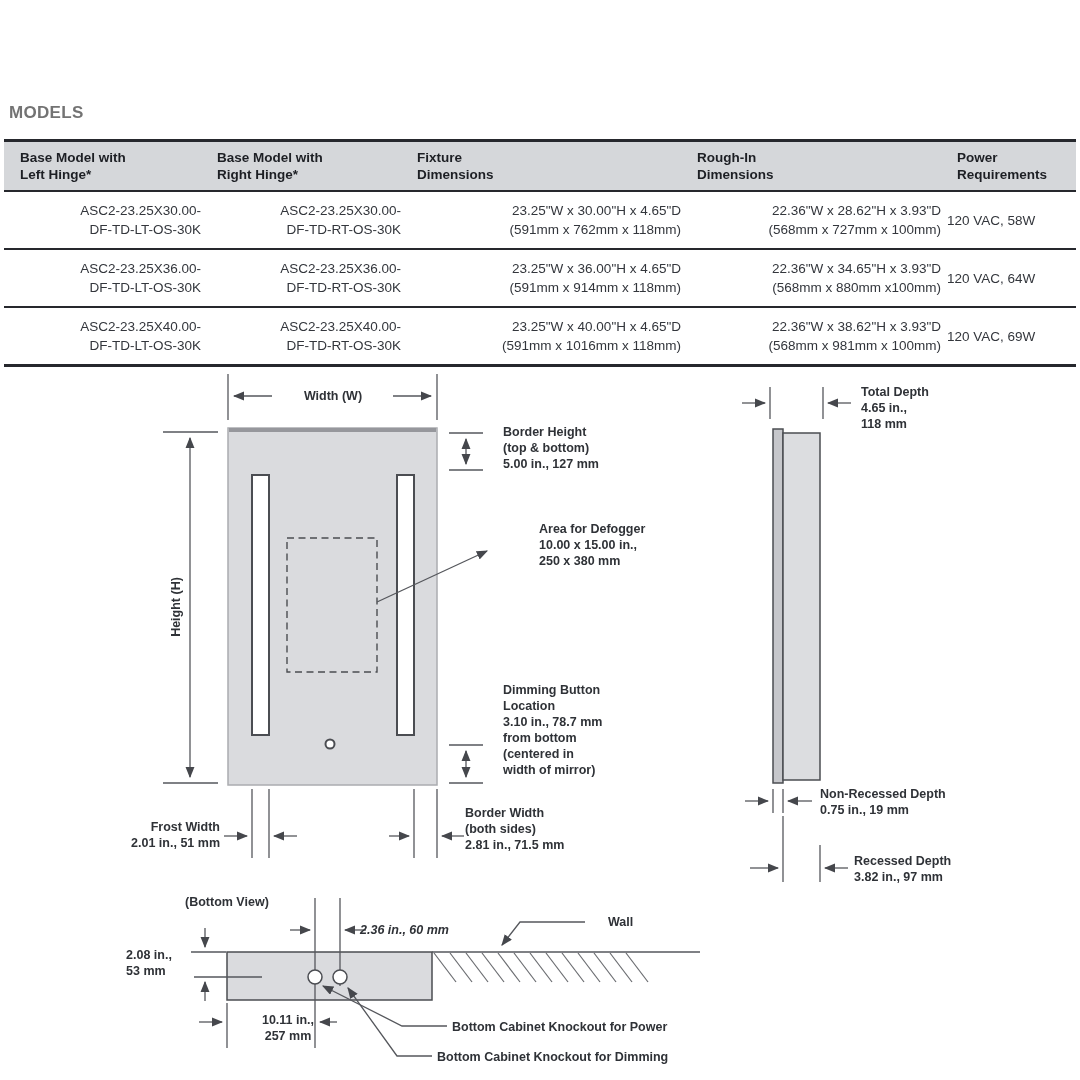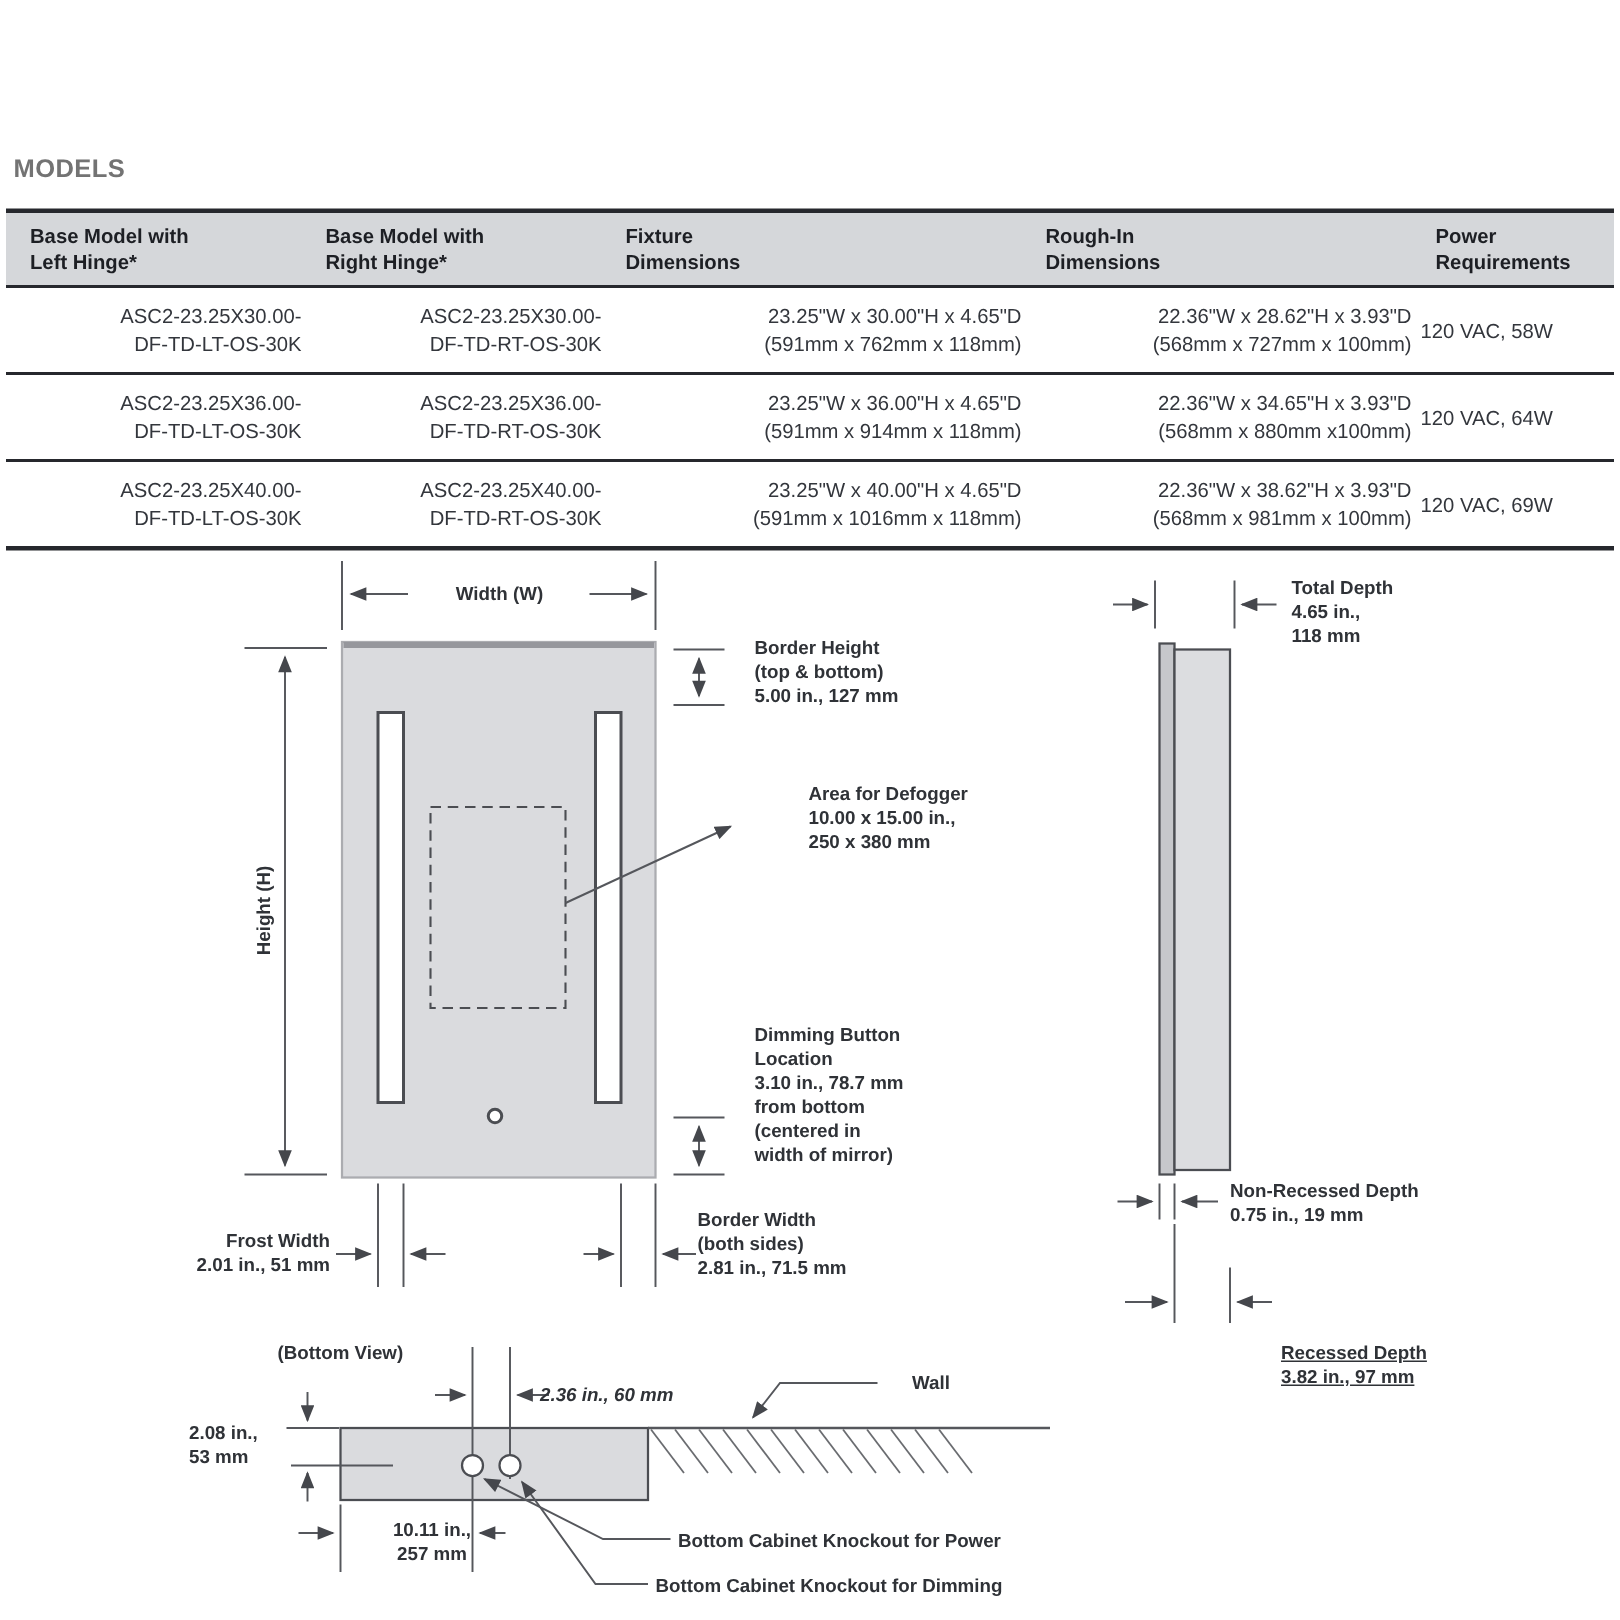--- a/index.html
+++ b/index.html
@@ -293,21 +293,21 @@
     <div>Total Depth</div>
     <div>4.65 in.,</div>
     <div>118 mm</div>
   </div>
 
   <div class="dlabel" style="left:820px;top:786px;">
     <div>Non-Recessed Depth</div>
     <div>0.75 in., 19 mm</div>
   </div>
 
-  <div class="dlabel" style="left:854px;top:894px;text-decoration:underline;">
+  <div class="dlabel" style="left:854px;top:853px;">
     <div>Recessed Depth</div>
     <div>3.82 in., 97 mm</div>
   </div>
 
   <div class="dlabel" style="left:185px;top:894px;">(Bottom View)</div>
 
   <div class="dlabel" style="left:126px;top:947px;">
     <div>2.08 in.,</div>
     <div>53 mm</div>
   </div>

